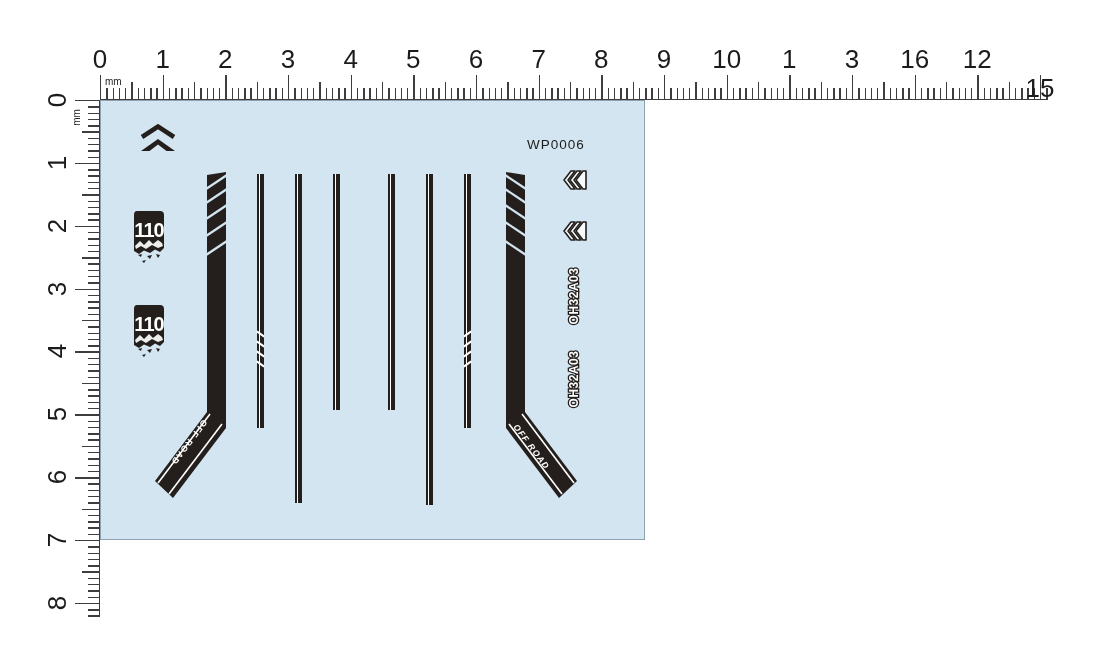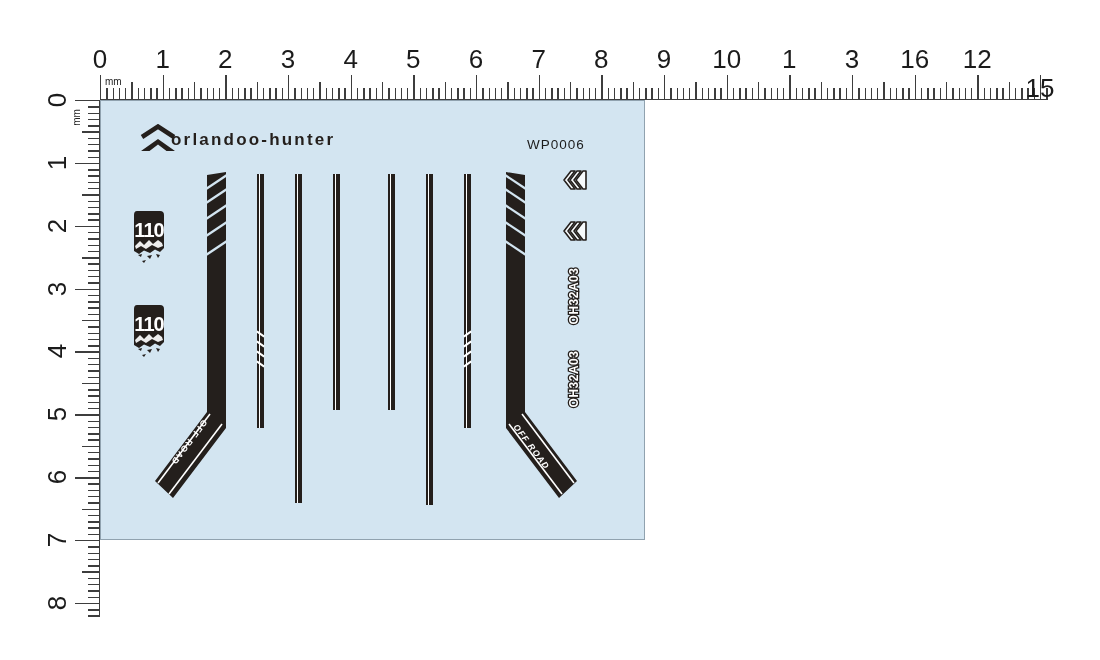--- a/index.html
+++ b/index.html
@@ -302,21 +302,20 @@
     </div>
   <span class="mmh">mm</span>
   <span class="mmv">mm</span>
 
   <div class="sheet"></div>
 
   <svg class="abs" style="left:137px;top:124px" width="42" height="34" viewBox="0 0 42 34">
     <path d="M5,13 L21,2.5 L37,13" fill="none" stroke="#241f1c" stroke-width="4.5"></path>
     <path d="M21,15 L38,27 L29.5,27 L21,20.5 L12.5,27 L4,27 Z" fill="#241f1c"></path>
   </svg>
-  <span class="brand">orlandoo-hunter</span>
   <span class="code">WP0006</span>
 
   <svg class="abs" style="left:133px;top:211px" width="32" height="56" viewBox="0 0 32 56">
     <path d="M4,0 H27 Q31,0 31,4 V37 L27,41 22,38.5 17,42 11,39.5 6,43 1,40 V4 Q1,0 4,0 Z" fill="#241f1c"></path>
     <text x="16" y="26" text-anchor="middle" font-size="20" font-weight="bold" fill="#ffffff" letter-spacing="-1">110</text>
     <polygon points="2,35 7,30 11,34 16,29 20,33 25,29 29,32 30,35 25,37 19,34 13,38 8,35 3,38" fill="#ffffff" opacity="0.92"></polygon>
     <polygon points="5,44 9,43 8,46" fill="#241f1c"></polygon>
     <polygon points="14,45 19,44 17,48" fill="#241f1c"></polygon>
     <polygon points="23,43 27,44 25,47" fill="#241f1c"></polygon>
     <polygon points="9,50 13,49 11,52" fill="#241f1c"></polygon>

